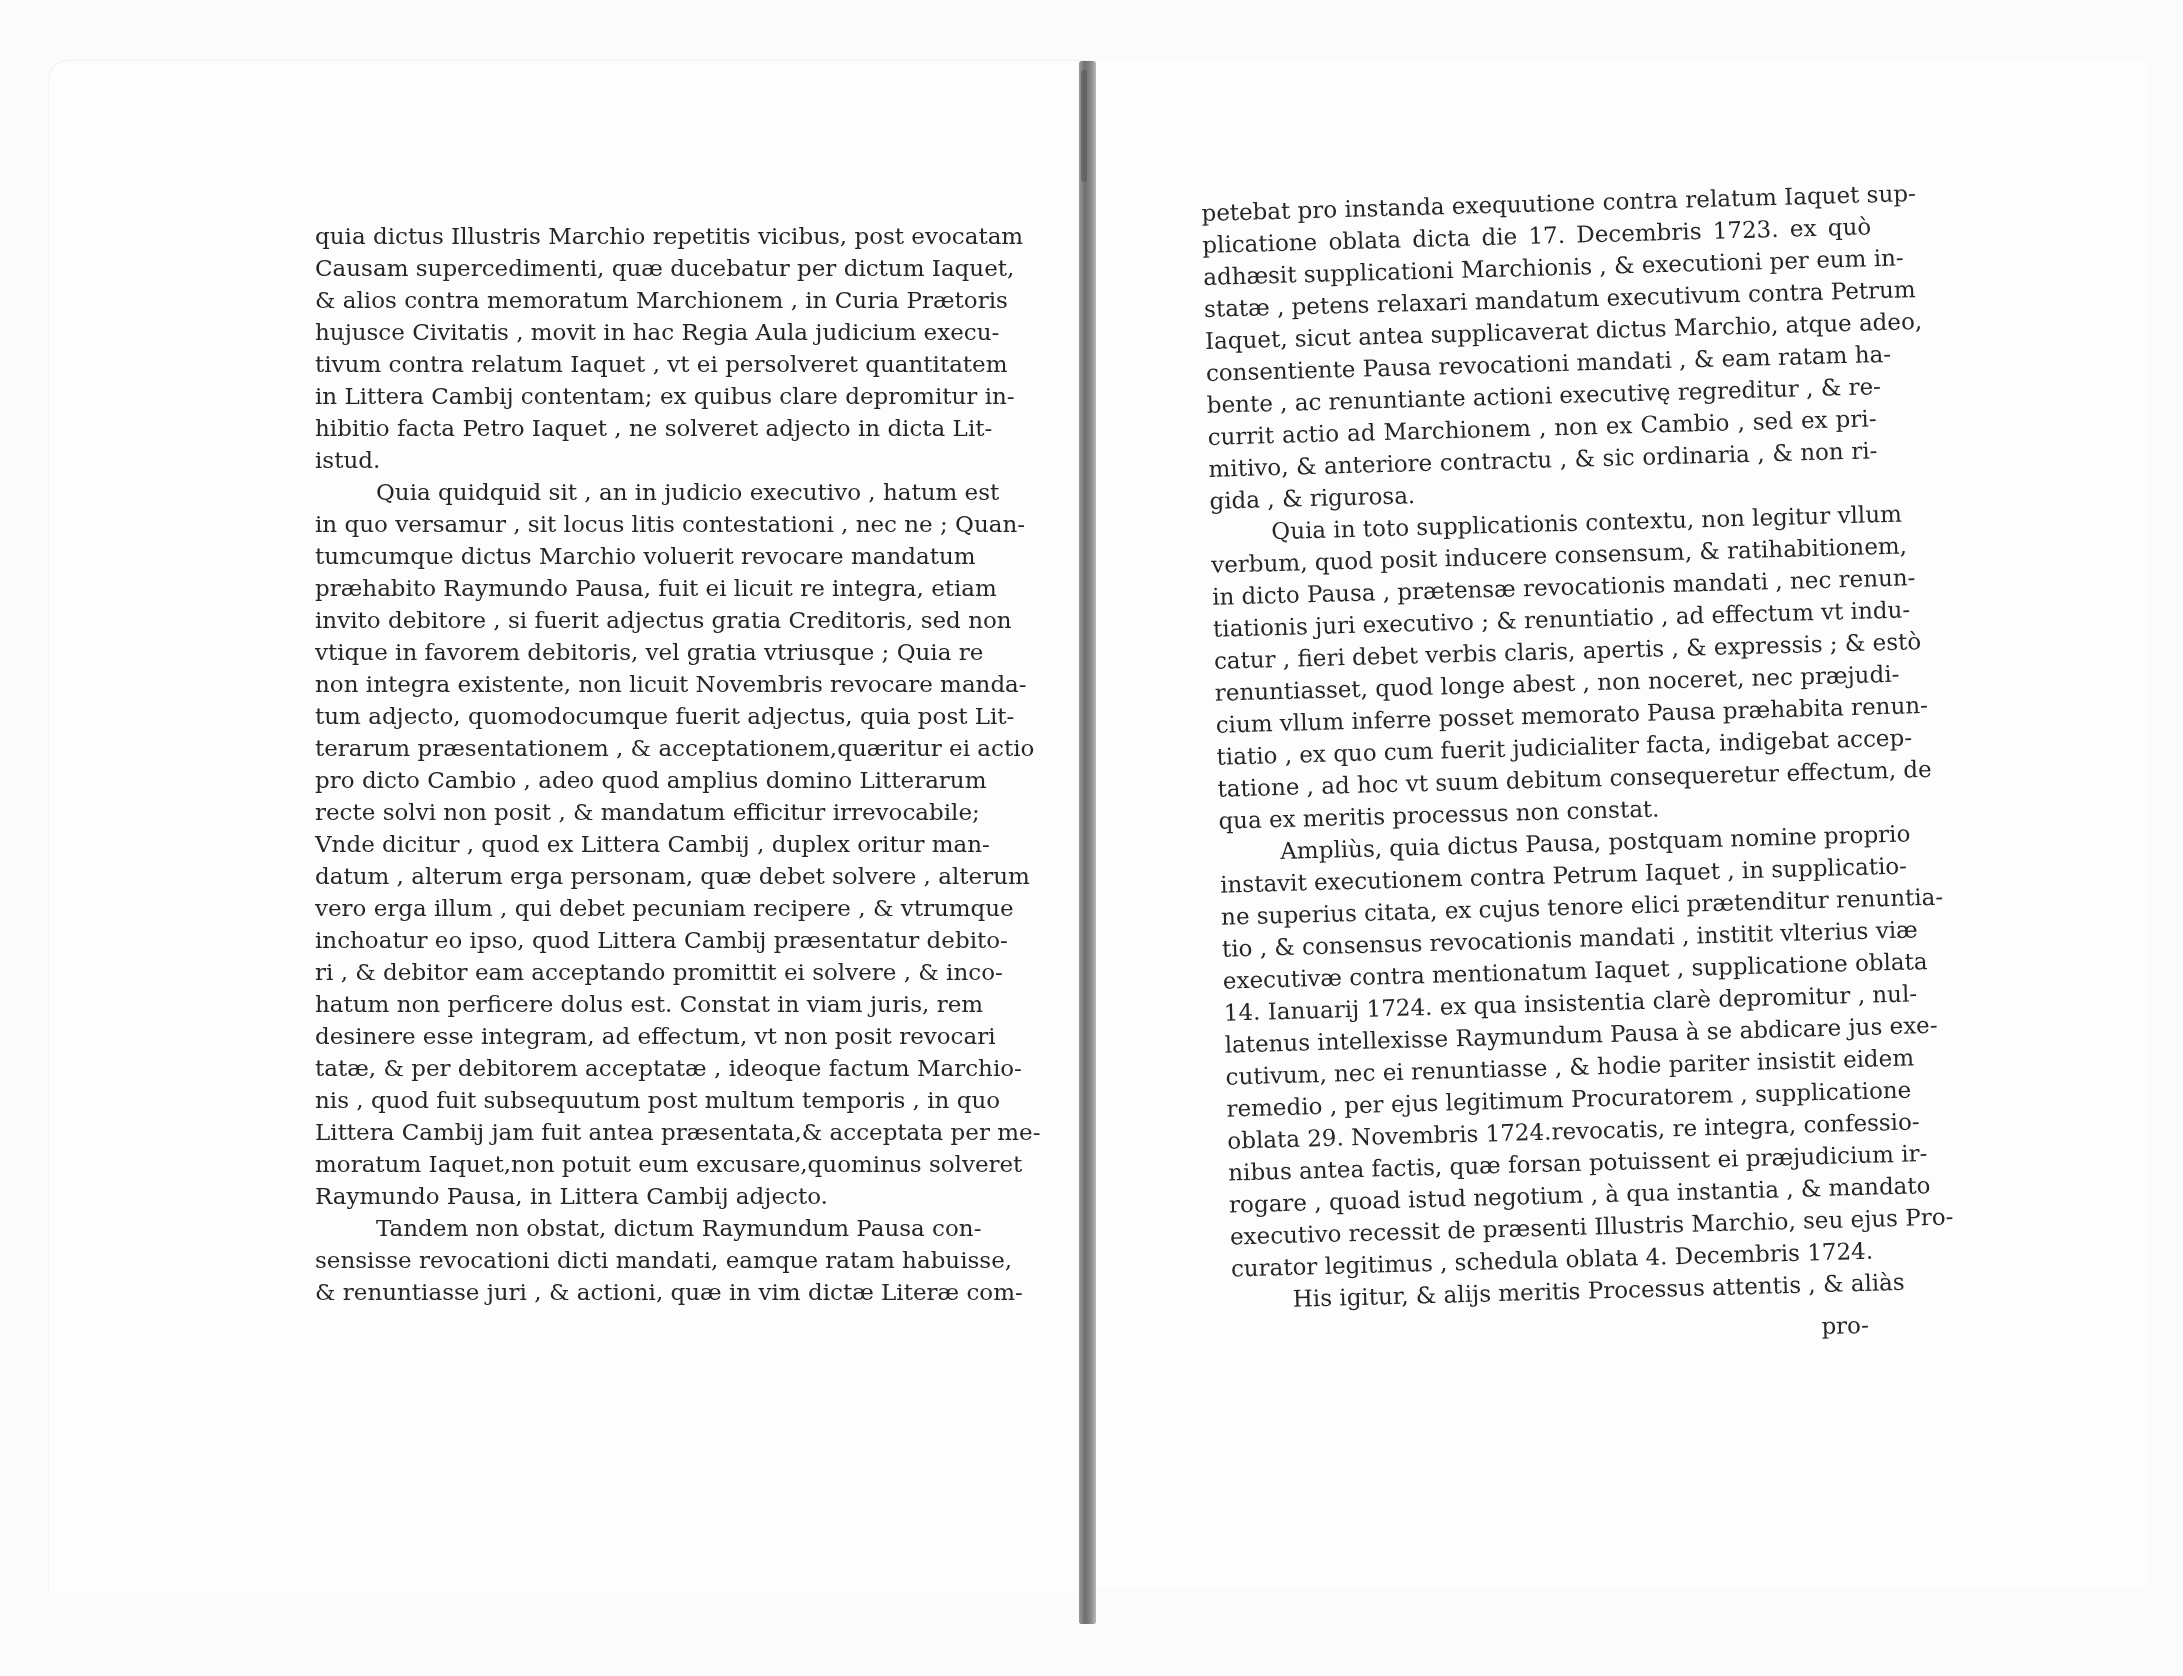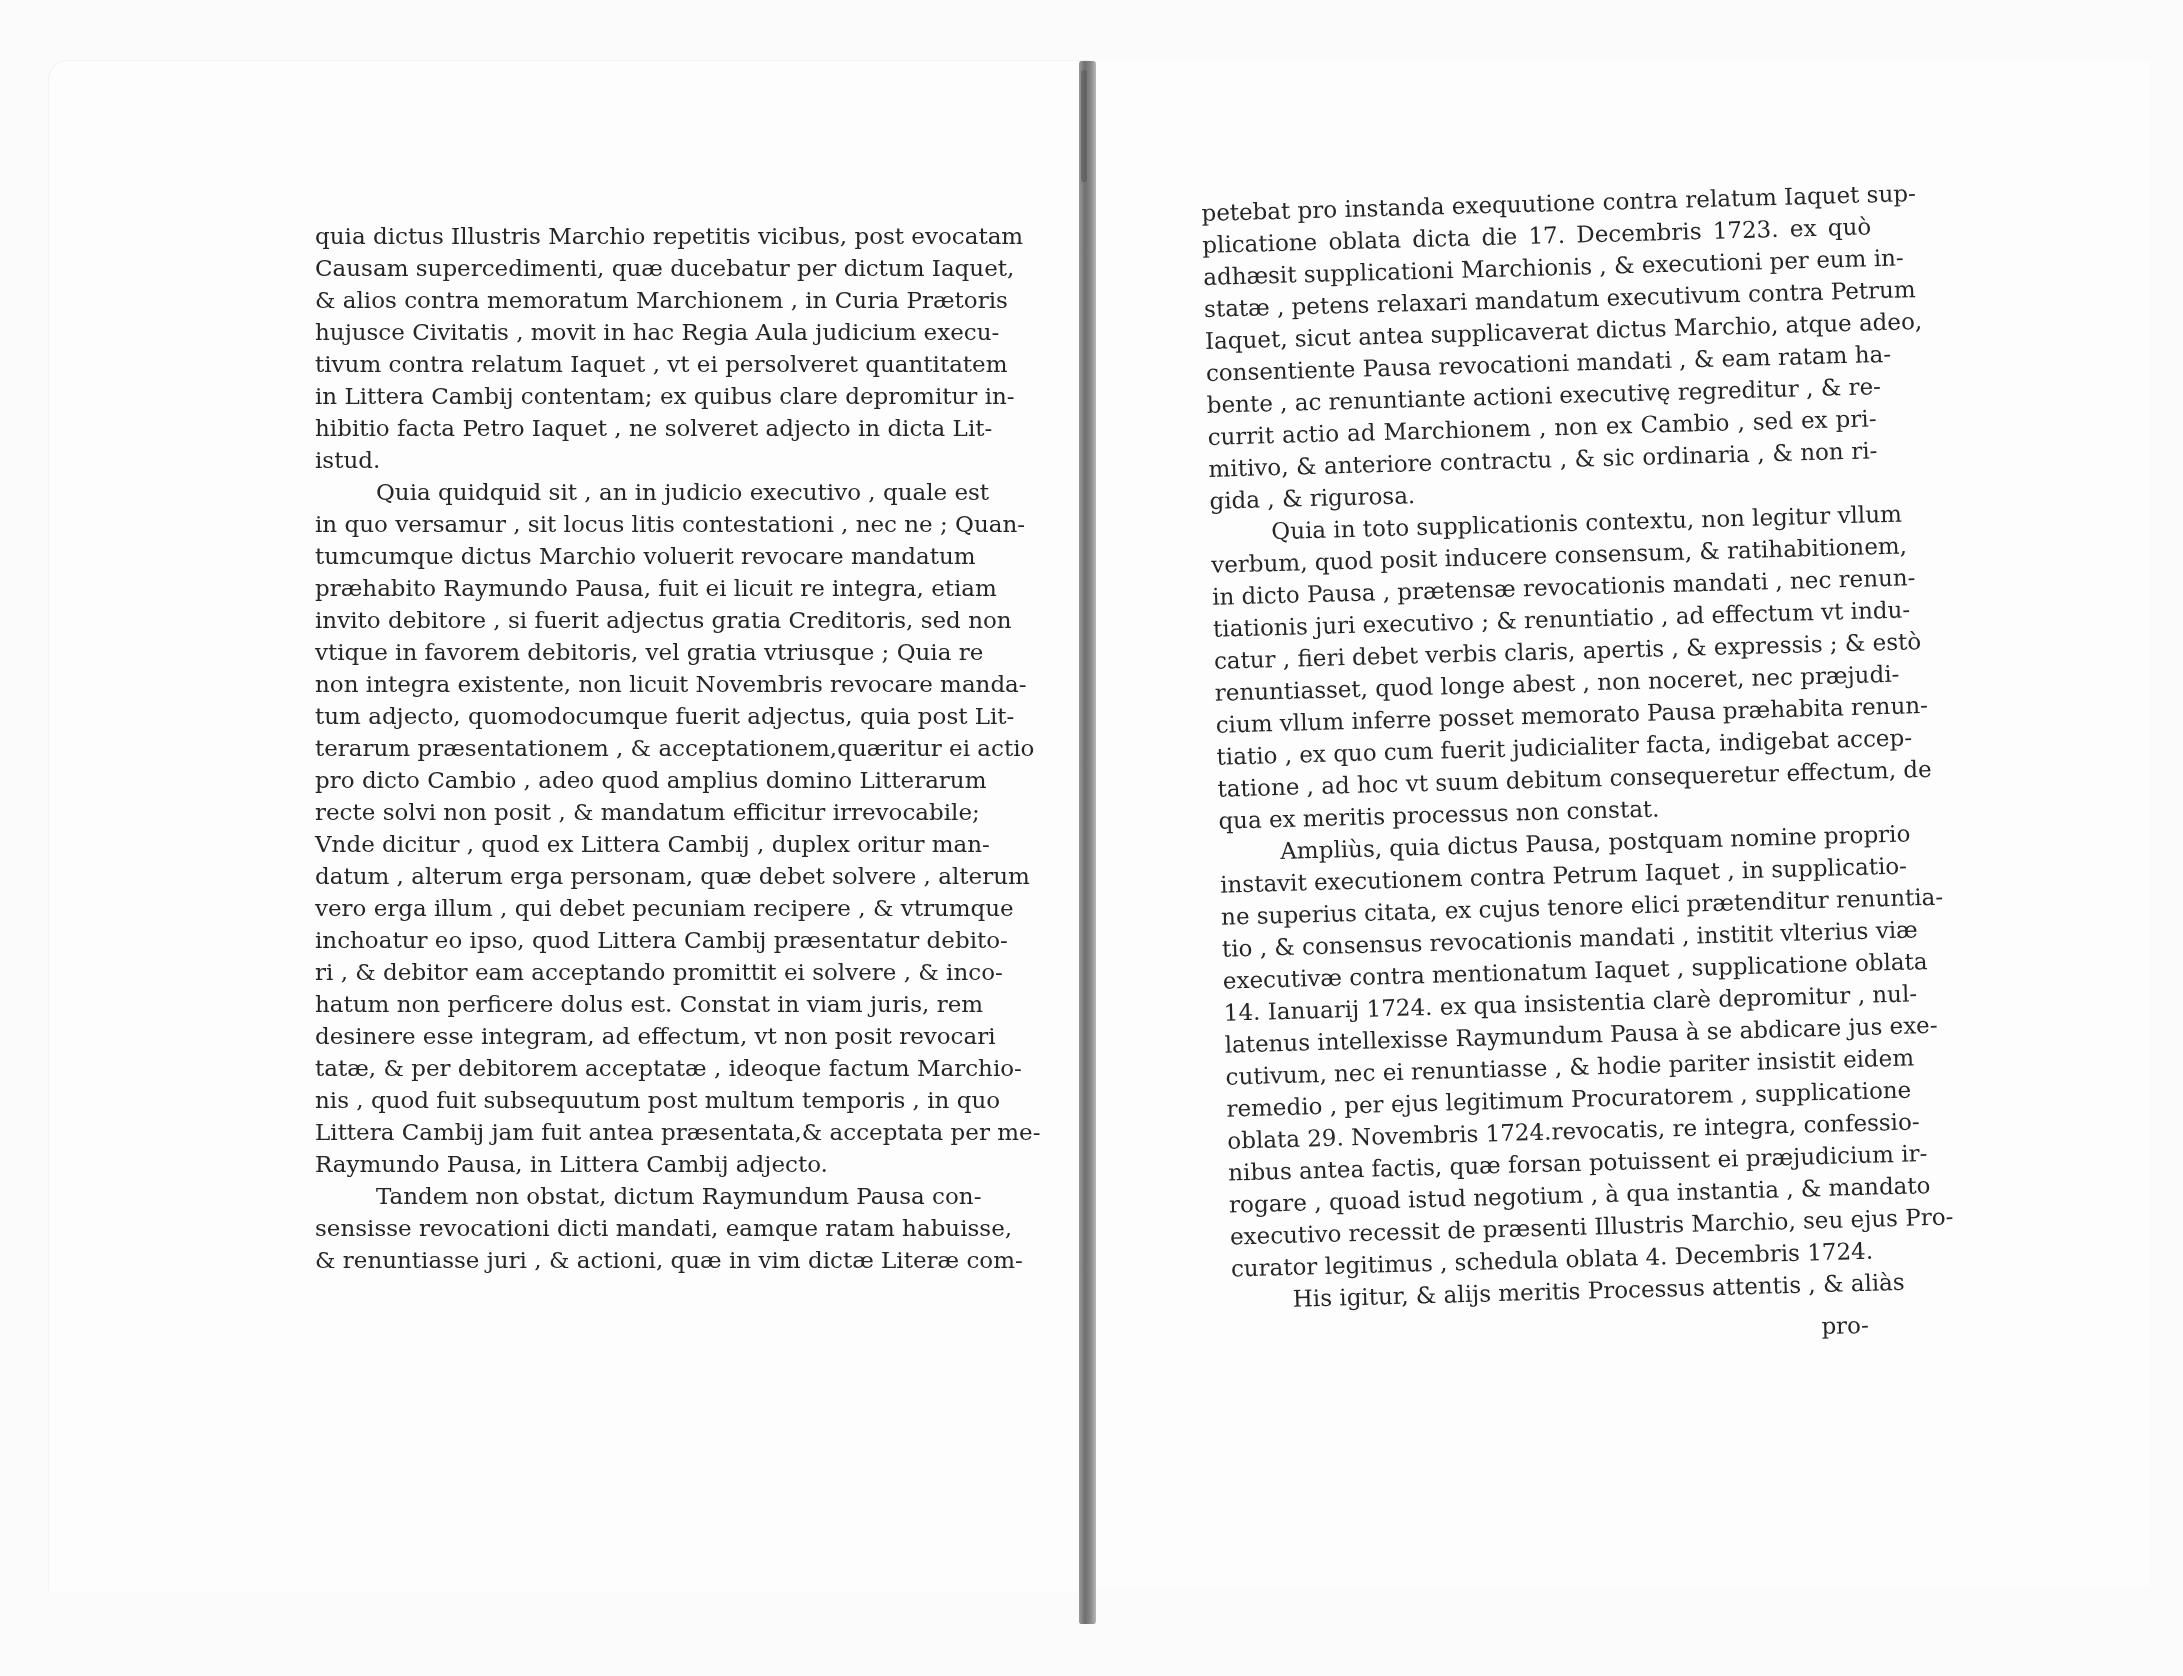--- a/index.html
+++ b/index.html
@@ -87,41 +87,42 @@
         <span class="line">quia dictus Illustris Marchio repetitis vicibus, post evocatam</span>
         <span class="line">Causam supercedimenti, quæ ducebatur per dictum Iaquet,</span>
         <span class="line">&amp; alios contra memoratum Marchionem , in Curia Prætoris</span>
         <span class="line">hujusce Civitatis , movit in hac Regia Aula judicium execu-</span>
         <span class="line">tivum contra relatum Iaquet , vt ei persolveret quantitatem</span>
         <span class="line">in Littera Cambij contentam; ex quibus clare depromitur in-</span>
         <span class="line">hibitio facta Petro Iaquet , ne solveret adjecto in dicta Lit-</span>
         <span class="line last">istud.</span>
       </div>
       <div>
-        <span class="line indent">Quia quidquid sit , an in judicio executivo , quale est</span>
+        <span class="line indent">Quia quidquid sit , an in judicio executivo , hatum est</span>
         <span class="line">in quo versamur , sit locus litis contestationi , nec ne ; Quan-</span>
         <span class="line">tumcumque dictus Marchio voluerit revocare mandatum</span>
         <span class="line">præhabito Raymundo Pausa, fuit ei licuit re integra, etiam</span>
         <span class="line">invito debitore , si fuerit adjectus gratia Creditoris, sed non</span>
         <span class="line">vtique in favorem debitoris, vel gratia vtriusque ; Quia re</span>
         <span class="line">non integra existente, non licuit Novembris revocare manda-</span>
         <span class="line">tum adjecto, quomodocumque fuerit adjectus, quia post Lit-</span>
         <span class="line">terarum præsentationem , &amp; acceptationem,quæritur ei actio</span>
         <span class="line">pro dicto Cambio , adeo quod amplius domino Litterarum</span>
         <span class="line">recte solvi non posit , &amp; mandatum efficitur irrevocabile;</span>
         <span class="line">Vnde dicitur , quod ex Littera Cambij , duplex oritur man-</span>
         <span class="line">datum , alterum erga personam, quæ debet solvere , alterum</span>
         <span class="line">vero erga illum , qui debet pecuniam recipere , &amp; vtrumque</span>
         <span class="line">inchoatur eo ipso, quod Littera Cambij præsentatur debito-</span>
         <span class="line">ri , &amp; debitor eam acceptando promittit ei solvere , &amp; inco-</span>
         <span class="line">hatum non perficere dolus est. Constat in viam juris, rem</span>
         <span class="line">desinere esse integram, ad effectum, vt non posit revocari</span>
         <span class="line">tatæ, &amp; per debitorem acceptatæ , ideoque factum Marchio-</span>
         <span class="line">nis , quod fuit subsequutum post multum temporis , in quo</span>
         <span class="line">Littera Cambij jam fuit antea præsentata,&amp; acceptata per me-</span>
+        <span class="line">moratum Iaquet,non potuit eum excusare,quominus solveret</span>
         <span class="line last">Raymundo Pausa, in Littera Cambij adjecto.</span>
       </div>
       <div>
         <span class="line indent">Tandem non obstat, dictum Raymundum Pausa con-</span>
         <span class="line">sensisse revocationi dicti mandati, eamque ratam habuisse,</span>
         <span class="line last">&amp; renuntiasse juri , &amp; actioni, quæ in vim dictæ Literæ com-</span>
       </div>
     </div>
   <div class="text-block right-text" id="right-text">
       <div>

